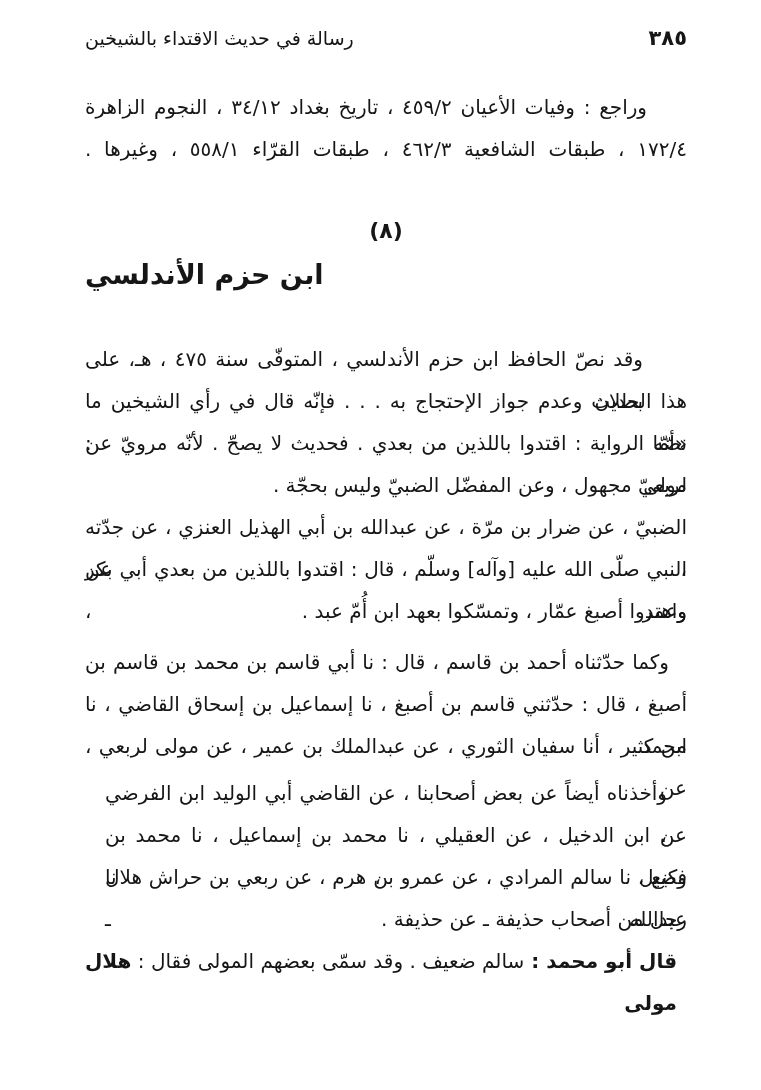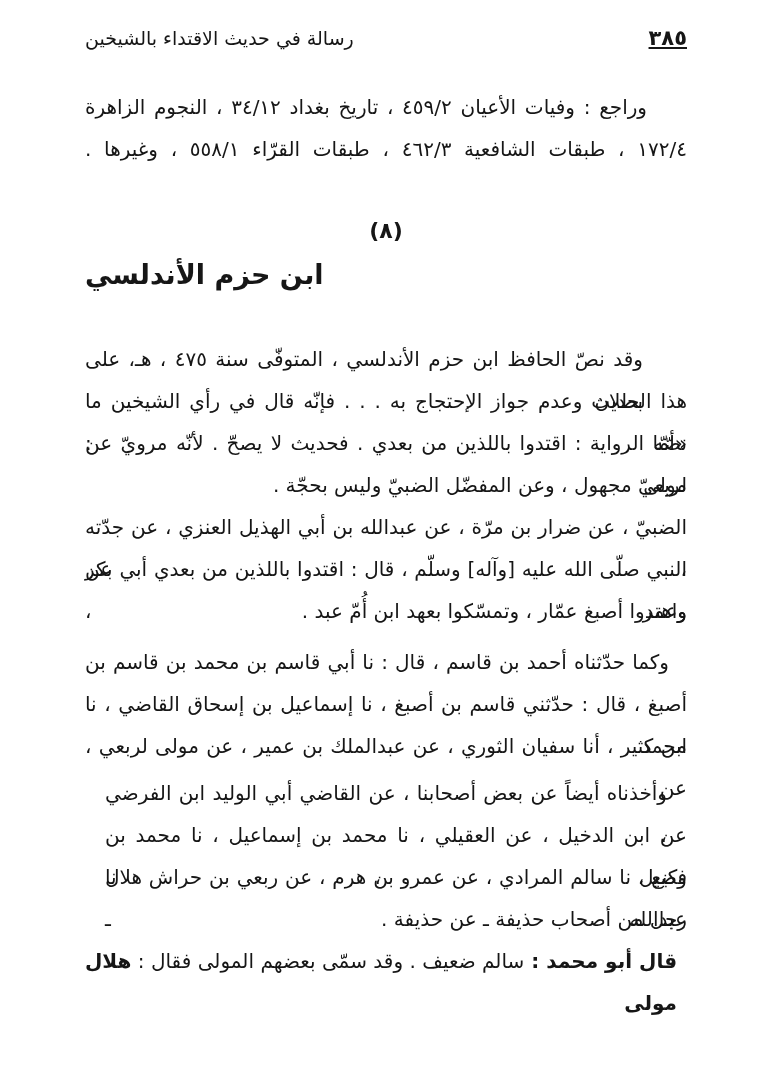--- a/index.html
+++ b/index.html
@@ -27,21 +27,20 @@
   }
   .page-title {
     font-size: 19px;
     margin-right: 44px;
     letter-spacing: 0;
   }
   .page-number {
     font-size: 21px;
     font-weight: 700;
     margin-left: 0;
-    text-decoration: underline;
   }
   
   .para { margin: 0; }
   .line {
     font-size: 20px;
     line-height: 42px;
     height: 42px;
     white-space: normal;
     text-align: right;
   }

